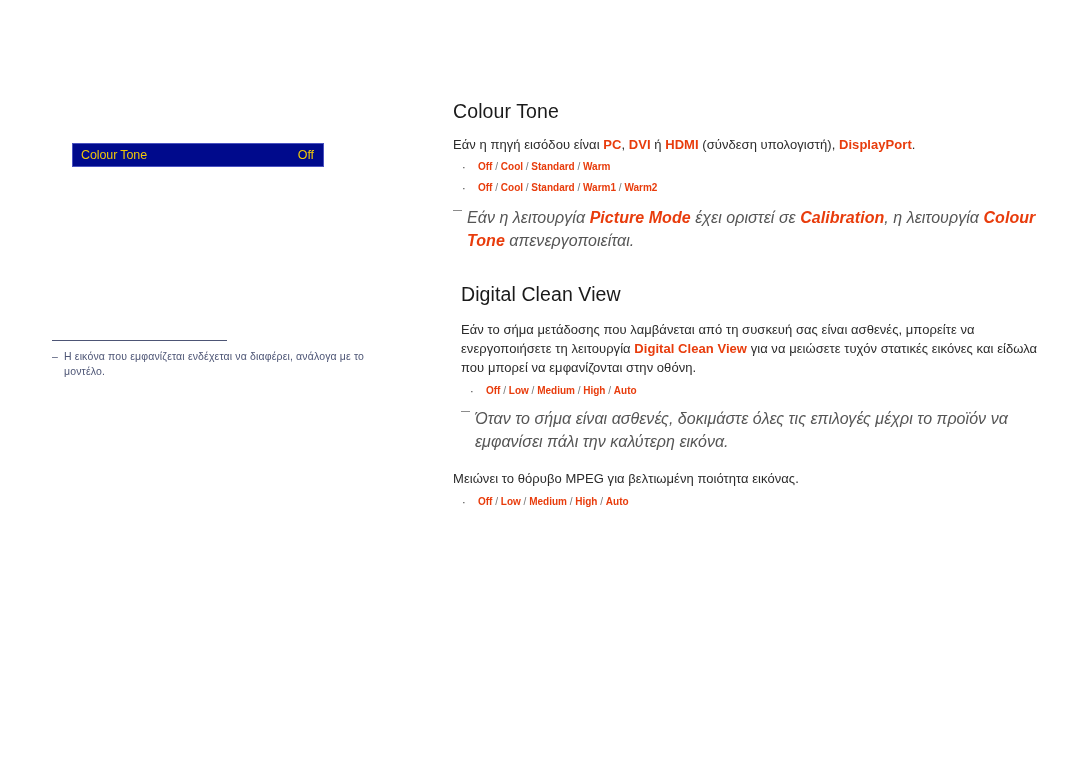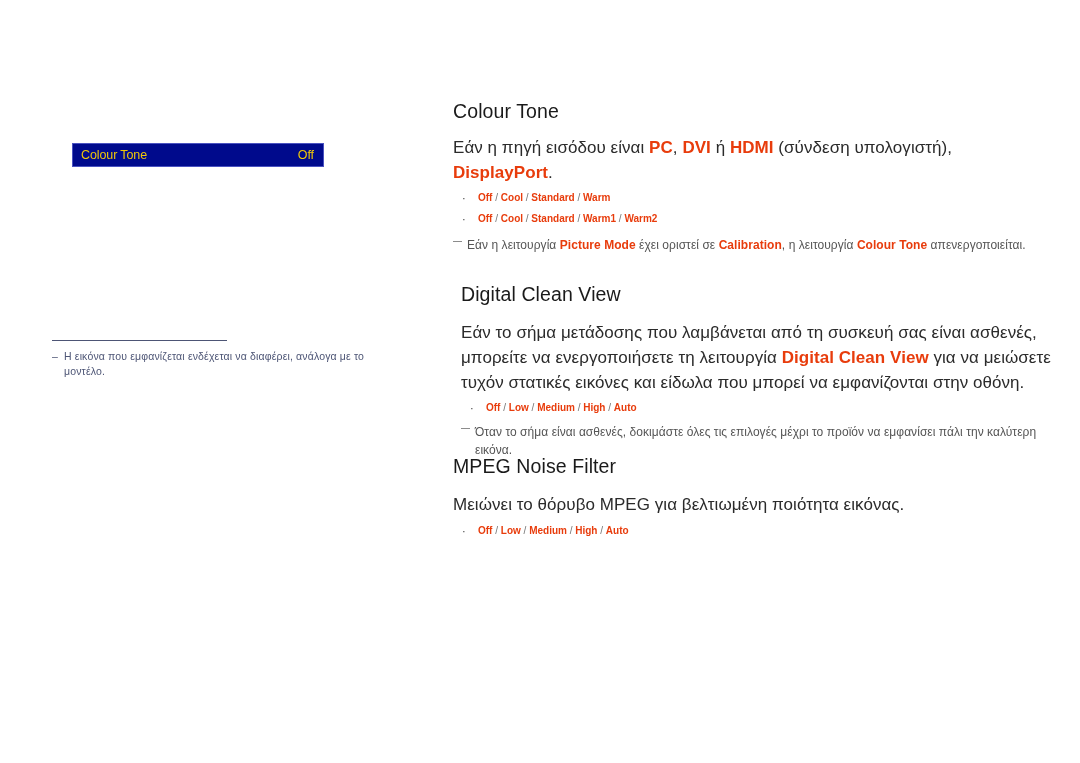--- a/index.html
+++ b/index.html
@@ -94,21 +94,21 @@
     color: #1a1a1a;
     margin: 0;
     letter-spacing: 0.1px;
     line-height: 1.2;
   }
   #sec-colour-tone { position: absolute; left: 0; top: 100px; width: 600px; }
   #sec-digital-clean { position: absolute; left: 8px; top: 283px; width: 600px; }
   #sec-mpeg { position: absolute; left: 0; top: 455px; width: 600px; }
 
   .para {
-    font-size: 17px;
+    font-size: 13px;
     color: #2b2b2b;
     line-height: 1.45;
     margin: 0;
     letter-spacing: 0.05px;
   }
   .para.intro { margin-top: 13px; }
 
   .kw { color: #e83c0c; font-weight: bold; }
 
   
@@ -150,25 +150,26 @@
   .note-dash::before {
     content: "";
     position: absolute;
     left: 0;
     top: 4px;
     width: 9px;
     height: 0;
     border-top: 1.6px solid #8c8c8c;
   }
   .note-text {
-    font-size: 12px;
+    font-size: 16px;
     color: #555555;
     line-height: 1.45;
     letter-spacing: 0.05px;
     flex: 1;
+    font-style: italic;
   }
   .note-text .kw { color: #e83c0c; font-weight: bold; }
 </style>
 </head>
 <body>
 
 <div class="left-col">
 
   <div class="osd-box">
     <span class="osd-label">Colour Tone</span>
@@ -225,21 +226,20 @@
     </div>
 
 
     <div class="note-row">
       <span class="note-dash"></span>
       <span class="note-text">Όταν το σήμα είναι ασθενές, δοκιμάστε όλες τις επιλογές μέχρι το προϊόν να εμφανίσει πάλι την καλύτερη εικόνα.</span>
     </div>
   </div>
 
   <div class="section" id="sec-mpeg">
-    <h2 class="section-heading">MPEG Noise Filter</h2>
 
     <p class="para intro" style="margin-top:15px;">Μειώνει το θόρυβο MPEG για βελτιωμένη ποιότητα εικόνας.</p>
 
     <div class="opt-row" style="margin-top:6px;">
       <span class="opt-bullet">·</span>
       <span class="opt-text"><span class="kw">Off</span><span class="sep"> / </span><span class="kw">Low</span><span class="sep"> / </span><span class="kw">Medium</span><span class="sep"> / </span><span class="kw">High</span><span class="sep"> / </span><span class="kw">Auto</span></span>
     </div>
   </div>
 
 </div>

